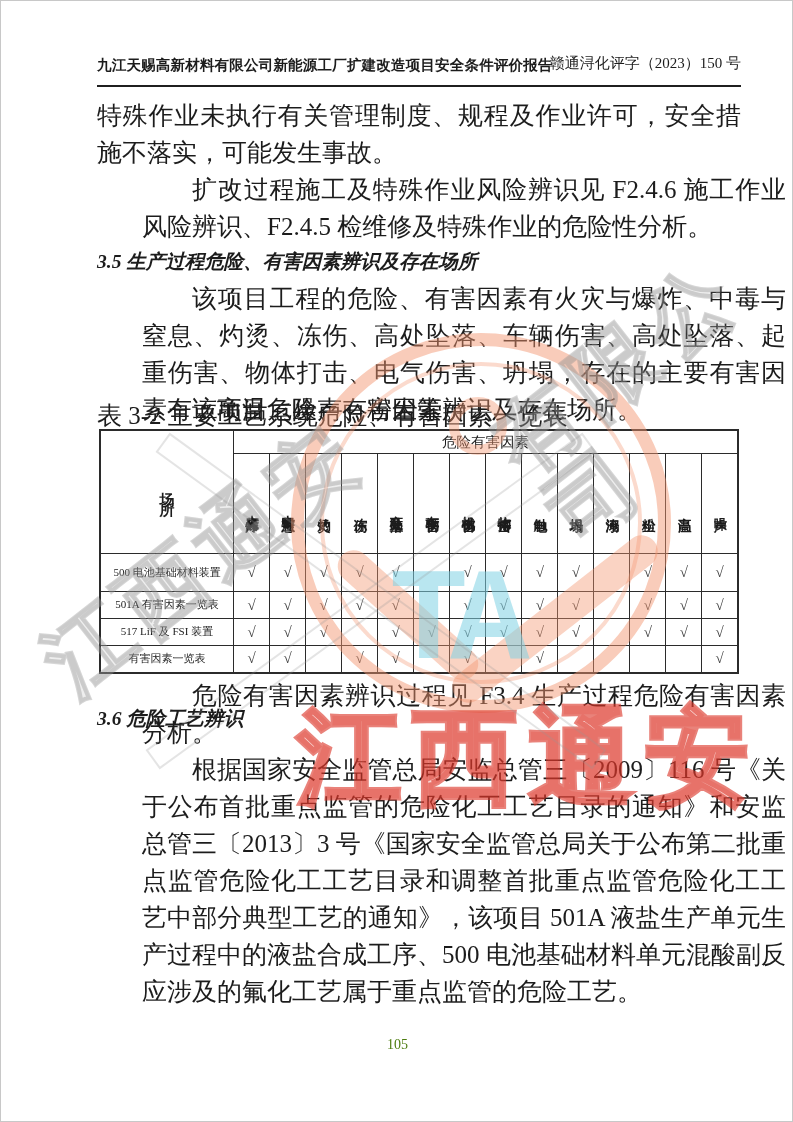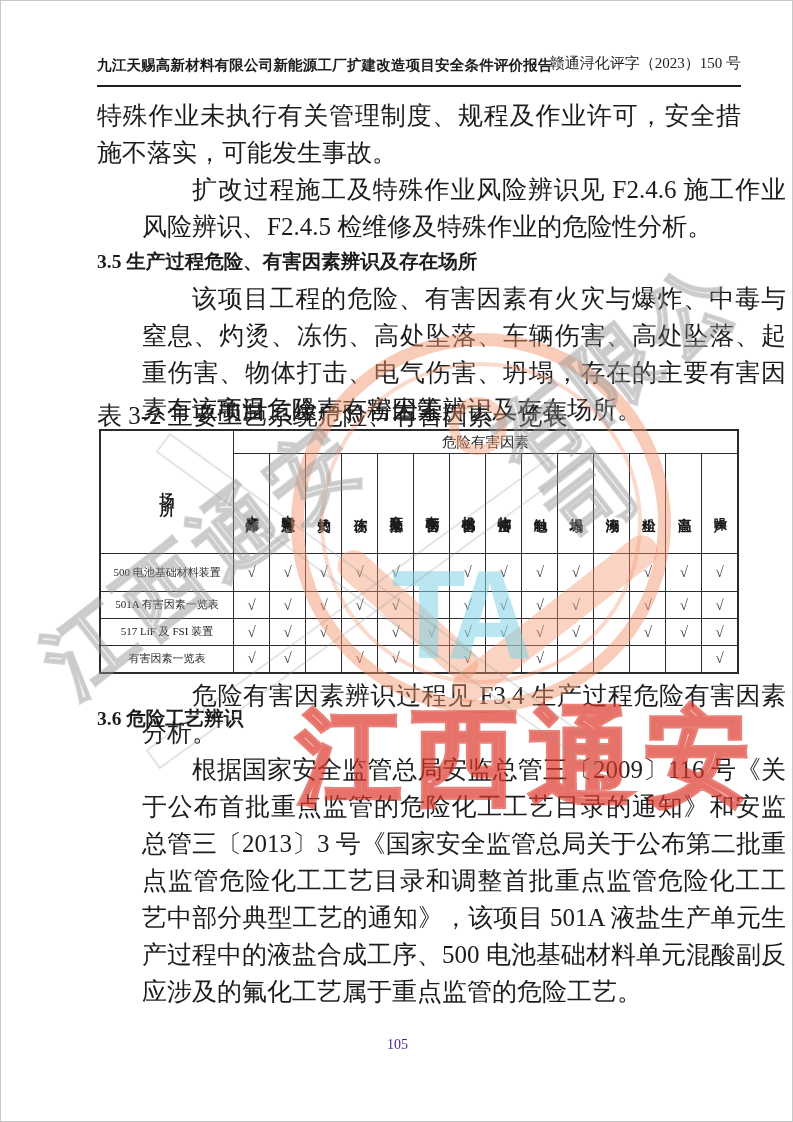--- a/index.html
+++ b/index.html
@@ -14,38 +14,38 @@
   
   .hdr{position:absolute; left:96px; top:52px; width:644px; height:26px;}
   .hdr-left{position:absolute; left:0; top:3px; font-size:14.5px; font-weight:700; letter-spacing:0.2px;}
   .hdr-right{position:absolute; right:0; top:1px; font-size:15px; font-weight:400;}
   .hdr-rule{position:absolute; left:96px; top:84px; width:644px; height:2px; background:#1f1f1f;}
   
   .content{position:absolute; left:96px; top:0; width:644px;}
   .blk{position:absolute; left:0; width:644px; margin:0;}
   .para{font-size:25px; line-height:37px; text-align:justify; text-justify:inter-ideograph;}
   .ind{text-indent:2em;margin-left:45px;}
-  .h-sec{font-size:19.5px; font-weight:700; line-height:36px;}
+  .h-sec{font-size:19.5px; font-weight:700; font-style:italic; line-height:36px;}
   .tbl-title{font-size:25px; font-weight:400; text-align:left; line-height:26px;}
   
   .tblwrap{position:absolute; left:2px; top:428px; width:640px;}
   table.hz{border-collapse:collapse; table-layout:fixed; width:640px; border:2px solid #2b2b2b;}
   table.hz th, table.hz td{border:1px solid #2b2b2b; padding:0; text-align:center; vertical-align:middle; overflow:hidden;}
   th.corner{width:132px; font-size:15px; font-weight:700;}
   th.group{height:22px; font-size:14.5px; font-weight:400; line-height:20px;}
   tr.colhdr{height:100px;}
   .vtxt{writing-mode:vertical-rl; text-orientation:upright; display:inline-block;
         font-size:13.5px; font-weight:700; line-height:1.08; letter-spacing:1px; max-height:97px;}
   .corner-txt{font-size:15px; letter-spacing:10px;}
   tbody tr{height:27px;}
   tbody tr:first-child{height:38px;}
   td.rowlab{font-size:11px; line-height:1.25; padding:0 1px;}
   td.chk{font-size:15px; color:#3f3f3f;}
   
-  .pgnum{position:absolute; left:0; top:1036px; width:793px; text-align:center; font-size:14px; color:#4c1d95;}
+  .pgnum{position:absolute; left:0; top:1036px; width:793px; text-align:center; font-size:14px; color:#4d7c0f;}
   
   .wm{position:absolute; pointer-events:none; z-index:6;}
   .wm-ring{left:290px; top:332px; width:380px; height:380px; border-radius:50%;
            border:13px solid rgba(243,149,111,0.48); box-sizing:border-box;}
   .wm-ring-inner{position:absolute; left:16px; top:16px; right:16px; bottom:16px;
            border-radius:50%; border:4px solid rgba(243,149,111,0.35);}
   .wm-emblem{left:448px; top:396px; width:58px; height:58px; border-radius:50%;
            border:10px solid rgba(243,149,111,0.42); box-sizing:border-box;}
   .wm-swooshL{left:318px; top:598px; width:178px; height:32px; border-radius:16px;
            background:rgba(243,149,111,0.42); transform:rotate(42deg);}

